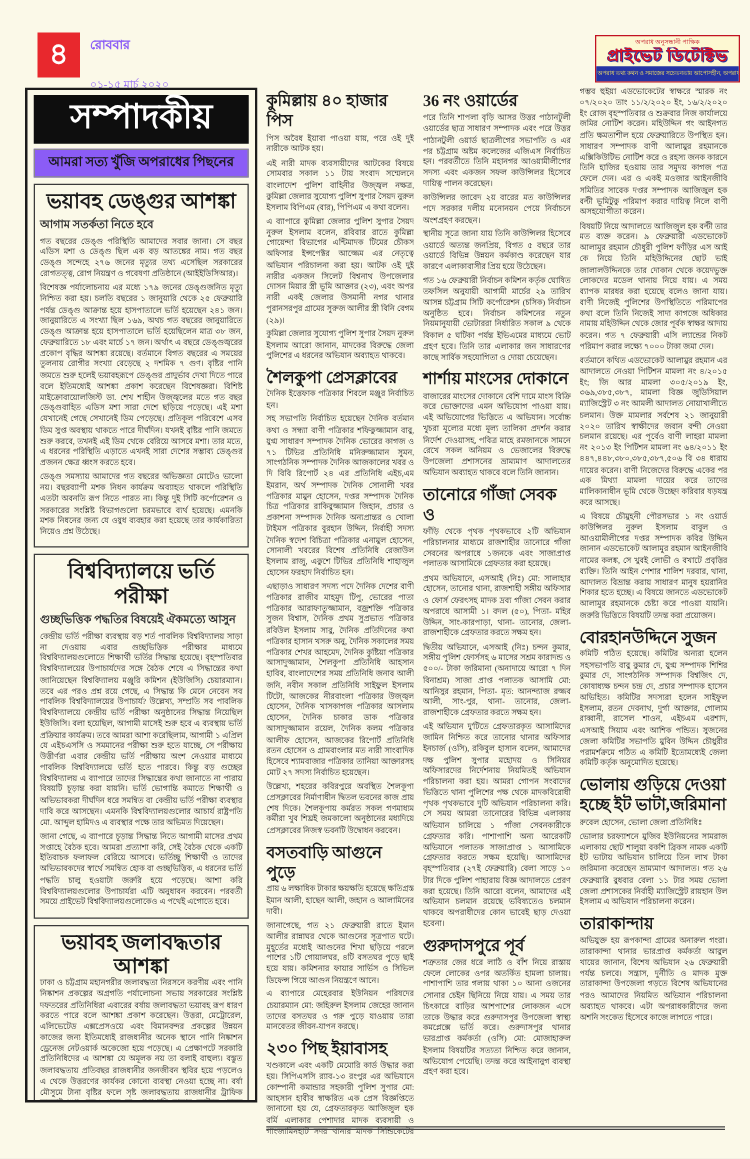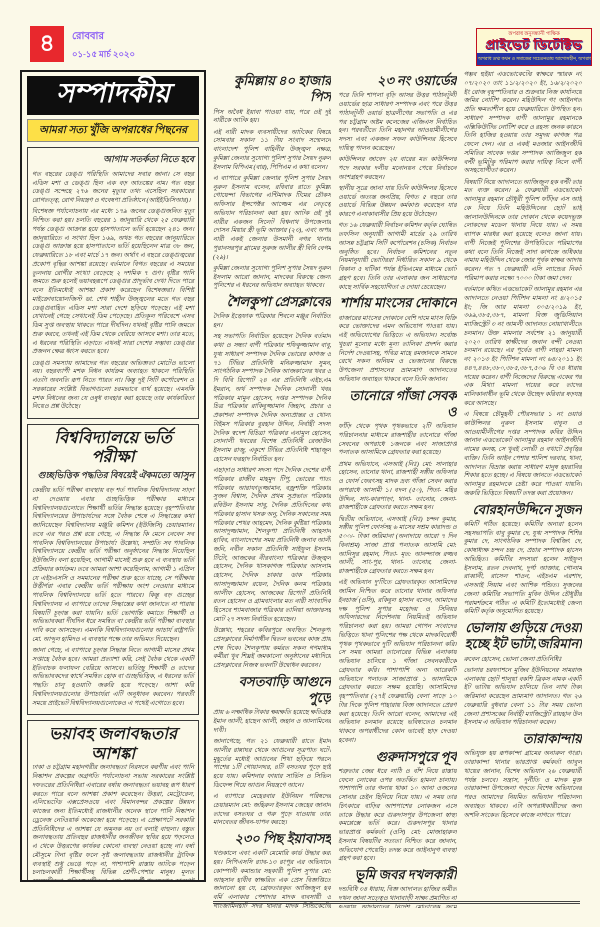--- a/index.html
+++ b/index.html
@@ -12,53 +12,53 @@
   }
   
   .topbar { position:absolute; top:26px; left:30px; right:8px; height:38px; }
   .pagenum {
     position:absolute; left:0; top:0; width:34px; height:36px;
     background:#e8282d; color:#fff; font-size:24px; font-weight:bold;
     display:flex; align-items:center; justify-content:center;
   }
   .dateblock { position:absolute; left:42px; top:2px; color:#8b5cf6; }
   .dateblock .day  { font-size:10px; font-weight:bold; }
-  .dateblock .date { font-size:8.5px; margin-top:3px;font-weight:bold; }
+  .dateblock .date { font-size:8.5px; margin-top:16px; }
   .masthead {
     position:absolute; right:0; top:2px; width:116px;
     border:1px solid #c21122; background:#fdf8d2; text-align:center;
   }
   .mast-top { font-size:5px; color:#c21122; padding:1px 1px 0; white-space:nowrap; overflow:hidden; }
   .mast-title {
     font-size:13px; font-weight:bold; color:#e01020; letter-spacing:.5px;
     line-height:1.15; padding:0 1px;
     text-shadow:.7px .7px 0 #2434a4, -.4px -.4px 0 #2434a4;
     white-space:nowrap; overflow:hidden;
   }
   .mast-bottom { background:#2434a4; color:#ffe95e; font-size:4.6px; padding:2px 1px; white-space:nowrap; overflow:hidden; }
   
   .columns { position:absolute; top:70px; left:20px; width:562px; height:838px; display:flex; gap:7px; }
-  .col  { flex:1 1 0; overflow:hidden;font-style:italic; }
+  .col  { flex:1 1 0; overflow:hidden; }
   .col1 { flex:0 0 186px; }
   
   .ed-box { border:2px solid #1c1c1c; height:812px; padding:4px 5px; overflow:hidden; }
   .ed-banner {
     background:#0e0e0e; color:#fff; text-align:center;
     font-size:27px; font-weight:bold; line-height:1.25; padding:1px 0 4px;
   }
   .ed-motto {
-    background:#fde047; border:1px solid #8a8a8a; text-align:center;
+    background:#8b5cf6; border:1px solid #8a8a8a; text-align:center;
     font-size:10.5px; font-weight:bold; padding:2px 0; margin-top:4px;
   }
   .ed-article { border:1px solid #3a3a3a; margin-top:5px; padding:3px 4px 4px; }
   .ed-h   { font-size:16.5px; font-weight:bold; text-align:center; line-height:1.2; }
-  .ed-sub { font-size:9px; font-weight:bold; text-align:right; color:#333; margin:1px 0 3px; }
+  .ed-sub { font-size:9px; font-weight:bold; text-align:left; color:#333; margin:1px 0 3px; }
   
   .news { margin-bottom:4px; }
-  .nh { font-size:13px; font-weight:bold; text-align:right; line-height:1.25; margin:3px 0 2px; }
+  .nh { font-size:13px; font-weight:bold; text-align:left; line-height:1.25; margin:3px 0 2px; }
   .bp { font-size:6.35px; line-height:1.38; text-align:justify; margin-bottom:2.5px; color:#1d1d1d; }
   .bottom-rule {
     position:absolute; left:213px; right:20px; top:901px; height:3px;
     border-top:1px solid #444; border-bottom:1px solid #444;
   }
 </style>
 </head>
 <body>
 
 <div class="page">
@@ -77,20 +77,21 @@
   </div>
 
   <div class="columns">
 
     <section class="col col1">
       <div class="ed-box">
         <div class="ed-banner">সম্পাদকীয়</div>
         <div class="ed-motto">আমরা সত্য খুঁজি অপরাধের পিছনের</div>
 
         <article class="ed-article">
+          <h2 class="ed-h">ভয়াবহ ডেঙ্গুর আশঙ্কা</h2>
           <div class="ed-sub">আগাম সতর্কতা নিতে হবে</div>
           <div>
               <p class="bp">গত বছরের ডেঙ্গু পরিস্থিতি আমাদের সবার জানা। সে বছর এডিস মশা ও ডেঙ্গু ছিল এক বড় আতঙ্কের নাম। গত বছর ডেঙ্গু সন্দেহে ২৭৬ জনের মৃত্যুর তথ্য এসেছিল সরকারের রোগতত্ত্ব, রোগ নিয়ন্ত্রণ ও গবেষণা প্রতিষ্ঠানে (আইইডিসিআর)।</p>
               <p class="bp">বিশেষজ্ঞ পর্যালোচনায় এর মধ্যে ১৭৯ জনের ডেঙ্গুজনিত মৃত্যু নিশ্চিত করা হয়। চলতি বছরের ১ জানুয়ারি থেকে ২৫ ফেব্রুয়ারি পর্যন্ত ডেঙ্গু আক্রান্ত হয়ে হাসপাতালে ভর্তি হয়েছেন ২৪১ জন। জানুয়ারিতে এ সংখ্যা ছিল ১৬৯, অথচ গত বছরের জানুয়ারিতে ডেঙ্গু আক্রান্ত হয়ে হাসপাতালে ভর্তি হয়েছিলেন মাত্র ৩৮ জন, ফেব্রুয়ারিতে ১৮ এবং মার্চে ১৭ জন। অর্থাৎ এ বছরে ডেঙ্গুজ্বরের প্রকোপ বৃদ্ধির আশঙ্কা রয়েছে। বর্তমানে বিগত বছরের এ সময়ের তুলনায় রোগীর সংখ্যা বেড়েছে ২ দশমিক ৭ গুণ। বৃষ্টির পানি জমতে শুরু হলেই ভয়াবহরূপে ডেঙ্গুর প্রাদুর্ভাব দেখা দিতে পারে বলে ইতিমধ্যেই আশঙ্কা প্রকাশ করেছেন বিশেষজ্ঞরা। বিশিষ্ট মাইক্রোবায়োলজিস্ট ডা. শেখ শাহীন উজ্জ্বলের মতে গত বছর ডেঙ্গুবাহিত এডিস মশা সারা দেশে ছড়িয়ে পড়েছে। এই মশা যেখানেই গেছে সেখানেই ডিম পেড়েছে। প্রতিকূল পরিবেশে এসব ডিম সুপ্ত অবস্থায় থাকতে পারে দীর্ঘদিন। যখনই বৃষ্টির পানি জমতে শুরু করবে, তখনই এই ডিম থেকে বেরিয়ে আসবে মশা। তার মতে, এ ধরনের পরিস্থিতি এড়াতে এখনই সারা দেশের সম্ভাব্য ডেঙ্গুর প্রজনন ক্ষেত্র ধ্বংস করতে হবে।</p>
               <p class="bp">ডেঙ্গু সমস্যায় আমাদের গত বছরের অভিজ্ঞতা মোটেও ভালো নয়। বছরব্যাপী মশক নিধন কার্যক্রম অব্যাহত থাকলে পরিস্থিতি এতটা অবনতি রূপ নিতে পারত না। কিন্তু দুই সিটি কর্পোরেশন ও সরকারের সংশ্লিষ্ট বিভাগগুলো চরমভাবে ব্যর্থ হয়েছে। এমনকি মশক নিধনের জন্য যে ওষুধ ব্যবহার করা হয়েছে তার কার্যকারিতা নিয়েও প্রশ্ন উঠেছে।</p>
             </div>
         </article>
 
         <article class="ed-article">
           <h2 class="ed-h">বিশ্ববিদ্যালয়ে ভর্তি পরীক্ষা</h2>
@@ -141,21 +142,21 @@
         <h2 class="nh">২৩০ পিছ ইয়াবাসহ</h2>
         <div>
             <p class="bp">খণ্ডকালে এবং একটি মেমোরি কার্ড উদ্ধার করা হয়। সিপিএসসি র‍্যাব-১৩ রংপুর এর অভিযানে কোম্পানী কমান্ডার সহকারী পুলিশ সুপার মো: আহসান হাবীব স্বাক্ষরিত এক প্রেস বিজ্ঞপ্তিতে জানানো হয় যে, গ্রেফতারকৃত আজিজুল হক বর্মি এলাকার পেশাদার মাদক ব্যবসায়ী ও গাংজামিনহাট সদর থানার মাদক সিন্ডিকেটের অন্যতম সক্রিয় সদস্য। তদন্তে ও জিজ্ঞাসাবাদে জানা যায় যে, দেশের দক্ষিণ অঞ্চলের বিভিন্ন এলাকা থেকে মাদকের বড় বড় চালান এনে তারা লালমনিরহাট জেলার বিভিন্ন উপজেলায় পাইকারী সরবরাহ নিতেন। ইতিপূর্বে এরই অপরাধে লালমনিরহাট জেলার বিভিন্ন থানায় তাদের বিরুদ্ধে একাধিক মাদক মামলা চলমান রয়েছে। গ্রেফতারকৃত মাদক ব্যবসায়ীদ্বয়ের বিরুদ্ধে সংশ্লিষ্ট থানায় প্রয়োজনীয় আইনানুগ ব্যবস্থা গ্রহণ করা হয়েছে।</p>
           </div>
       </article>
 
     </section>
 
     <section class="col">
       <article class="news">
-        <h2 class="nh">২৩ নং ওয়ার্ডের</h2>
+        <h2 class="nh">36 নং ওয়ার্ডের</h2>
         <div>
             <p class="bp">পরে তিনি শাপলা বৃড়ি আসর উত্তর পাঠানটুলী ওয়ার্ডের ছাত্র সাধারণ সম্পাদক এবং পরে উত্তর পাঠানটুলী ওয়ার্ড ছাত্রলীগের সভাপতি ও এর পর চট্টগ্রাম অষ্টম কলেজের এজিএস নির্বাচিত হন। পরবর্তীতে তিনি মহানগর আওয়ামীলীগের সদস্য এবং একজন সফল কাউন্সিলর হিসেবে দায়িত্ব পালন করেছেন।</p>
             <p class="bp">কাউন্সিলর জাবেদ ২য় বারের মত কাউন্সিলর পদে সরকার দলীয় মনোনয়ন পেয়ে নির্বাচনে অংশগ্রহণ করছেন।</p>
             <p class="bp">স্থানীয় সূত্রে জানা যায় তিনি কাউন্সিলর হিসেবে ওয়ার্ডে অত্যন্ত জনপ্রিয়, বিগত ৫ বছরে তার ওয়ার্ডে বিভিন্ন উন্নয়ন কর্মকাণ্ড করেছেন যার কারণে এলাকাবাসীর প্রিয় হয়ে উঠেছেন।</p>
             <p class="bp">গত ১৬ ফেব্রুয়ারী নির্বাচন কমিশন কর্তৃক ঘোষিত তফসিল অনুযায়ী আগামী মার্চের ২৯ তারিখ আসন্ন চট্টগ্রাম সিটি কর্পোরেশন (চসিক) নির্বাচন অনুষ্ঠিত হবে। নির্বাচন কমিশনের নতুন নিয়মানুযায়ী ভোটাররা নির্ধারিত সকাল ৯ থেকে বিকাল ৫ ঘটিকা পর্যন্ত ইভিএমের মাধ্যমে ভোট গ্রহণ হবে। তিনি তার এলাকার জন সাধারণের কাছে সার্বিক সহযোগিতা ও দোয়া চেয়েছেন।</p>
           </div>
       </article>
       <article class="news">
         <h2 class="nh">শার্শায় মাংসের দোকানে</h2>
         <div>
@@ -170,26 +171,20 @@
             <p class="bp">দ্বিতীয় অভিযানে, এসআই (নিঃ) চন্দন কুমার, সঙ্গীয় পুলিশ ফোর্সসহ ৬ মাসের সশ্রম কারাদন্ড ও ৫০০/- টাকা জরিমানা (অনাদায়ে আরো ৭ দিন বিনাশ্রম) সাজা প্রাপ্ত পলাতক আসামি মো: আনিসুর রহমান, পিতা- মৃত: আনন্দ্যাজ রজ্জব আলী, সাং-পুর, থানা- তানোর, জেলা- রাজশাহীকে গ্রেফতার করতে সক্ষম হন।</p>
             <p class="bp">এই অভিযান দু'টিতে গ্রেফতারকৃত আসামিদের জামিন নিশ্চিত করে তানোর থানার অফিসার ইনচার্জ (ওসি), রকিবুল হাসান বলেন, আমাদের দক্ষ পুলিশ সুপার মহোদয় ও সিনিয়র অফিসারদের নির্দেশনায় নিয়মিতই অভিযান পরিচালনা করা হয়। আমরা গোপন সংবাদের ভিত্তিতে থানা পুলিশের পক্ষ থেকে মাদকবিরোধী পৃথক পৃথকভাবে দুটি অভিযান পরিচালনা করি। সে সময় আমরা তানোরের বিভিন্ন এলাকায় অভিযান চালিয়ে ১ গাঁজা সেবনকারীকে গ্রেফতার করি। পাশাপাশি অন্য আরেকটি অভিযানে পলাতক সাজাপ্রাপ্ত ১ আসামিকে গ্রেফতার করতে সক্ষম হয়েছি। আসামিদের বৃহস্পতিবার (২৭ই ফেব্রুয়ারি) বেলা সাড়ে ১০ টার দিকে পুলিশ পাহারায় বিজ্ঞ আদালতে প্রেরণ করা হয়েছে। তিনি আরো বলেন, আমাদের এই অভিযান চলমান রয়েছে ভবিষ্যতেও চলমান থাকবে অপরাধীদের কোন ভাবেই ছাড় দেওয়া হবেনা।</p>
           </div>
       </article>
       <article class="news">
         <h2 class="nh">গুরুদাসপুরে পূর্ব</h2>
         <div>
             <p class="bp">শত্রুতার জের ধরে লাঠি ও বাঁশ নিয়ে রাস্তায় ফেলে লোকের ওপর অতর্কিত হামলা চালায়। পাশাপাশি তার গলায় থাকা ১০ আনা ওজনের সোনার চেইন ছিনিয়ে নিয়ে যায়। এ সময় তার চিৎকারে বাড়ির আশপাশের লোকজন এসে তাকে উদ্ধার করে গুরুদাসপুর উপজেলা স্বাস্থ্য কমপ্লেক্সে ভর্তি করে। গুরুদাসপুর থানার ভারপ্রাপ্ত কর্মকর্তা (ওসি) মো: মোজাহারুল ইসলাম বিষয়টির সত্যতা নিশ্চিত করে জানান, অভিযোগ পেয়েছি। তদন্ত করে আইনানুগ ব্যবস্থা গ্রহণ করা হবে।</p>
           </div>
       </article>
-      <article class="news">
-        <h2 class="nh">ভূমি জবর দখলকারী</h2>
-        <div>
-            <p class="bp">দন্ডবিধি ৩৪ ধারায়, বিজ্ঞ আদালত হাজির অমীত দখল জানা সত্ত্বেও থানাবাড়ী সাক্ষ্য প্রমাণিত না হওয়ায় আদালতের নির্দেশ মোতাবেক ক্রমে ২০১৬ ইং সালে মামলাটি নিষ্পত্তি হয়।</p>
-          </div>
-      </article>
     </section>
 
     <section class="col">
       <article class="news">
         <div>
             <p class="bp">গম্ভব হুইয়া এডভোকেটের স্বাক্ষরে স্মারক নং ০৭/২০২০ তাং ১১/২/২০২০ ইং, ১৬/২/২০২০ ইং রোজ বৃহস্পতিবার ও শুক্রবার নিজ কার্যালয়ে জমির নোটিশ করেন। মহিউদ্দিন গং আইনগত প্রতি ক্ষমতাশীল হয়ে ফেব্রুয়ারিতে উপস্থিত হন। সাধারণ সম্পাদক বাণী আলামুর রহমানকে এক্সিকিউটিভ নোটিশ করে ও রহস্য জনক কারনে তিনি হাজির হওয়ায় তার সমুদয় কাগজ পত্র ফেলে দেন। এর ও একই মওজার আইনজীবি সমিতির সাবেক দপ্তর সম্পাদক আজিজুল হক বল্টী ভূমিটুকু পরিমাপ করার দায়িত্ব নিলে বাণী অসহযোগীতা করেন।</p>
             <p class="bp">বিষয়টি নিয়ে আদালতে আজিজুল হক বল্টী তার মত ব্যক্ত করেন। ৯ ফেব্রুয়ারী এডভোকেট আলামুর রহমান চৌধুরী পুলিশ ফাঁড়ির এস আই কে নিয়ে তিনি মহিউদ্দিনের ছোট ভাই জালালউদ্দিনকে তার দোকান থেকে কয়েদভুক্ত লোকদের মডেল থানায় নিয়ে যায়। এ সময় ব্যাপক মারধর করা হয়েছে বলেও জানা যায়। বাণী নিজেই পুলিশের উপস্থিতিতে পরিমাপের কথা বলে তিনি নিজেই সাদা কাগজে অধিকার নামায় মহিউদ্দিন থেকে জোর পূর্বক স্বাক্ষর আদায় করেন। গত ৭ ফেব্রুয়ারী এসি ল্যান্ডের নিকট পরিমাপ করার লক্ষ্যে ৭০০০ টাকা জমা দেন।</p>
             <p class="bp">বর্তমানে কথিত এডভোকেট আলামুর রহমান এর আদালতে নেওয়া পিটিশন মামলা নং ৪/২০১৫ ইং; জি আর মামলা ৩০৫/২০১৯ ইং, ৩৬৯,৩৮৫,৩৮৭, মামলা বিজ্ঞ জুডিসিয়াল ম্যাজিস্ট্রেট ৩ নং আমলী আদালত নোয়াখালীতে চলমান। উক্ত মামলার সর্বশেষ ২১ জানুয়ারী ২০২০ তারিখ স্বাক্ষীদের জবান বন্দী নেওয়া চলমান রয়েছে। এর পূর্বেও বাণী লাহরা মামলা নং ২০১৩ ইং পিটিশন মামলা নং ৬৪/২০১১ ইং ৪৪৭,৪৪৮,৩৮০,৩৮৫,৩৮৭,৫০৬ বি ৩৪ ধারায় দায়ের করেন। বাণী নিজেদের বিরুদ্ধে একের পর এক মিথ্যা মামলা দায়ের করে তাদের মালিকানাধীন ভূমি থেকে উচ্ছেদ করিবার ষড়যন্ত্র করে আসছে।</p>
             <p class="bp">এ বিষয়ে চৌমুহনী পৌরসভার ১ নং ওয়ার্ড কাউন্সিলর নুরুল ইসলাম বাবুল ও আওয়ামীলীগের দপ্তর সম্পাদক কবির উদ্দিন জানান এডভোকেট আলামুর রহমান আইনজীবি নামের কলঙ্ক, সে খুবই লোভী ও বখাটে প্রবৃত্তির ব্যক্তি। তিনি আইন পেশার শালিশ দরবার, থানা, আদালত বিভ্রান্ত করায় সাধারণ মানুষ হয়রানির শিকার হতে হচ্ছে। এ বিষয়ে জানতে এডভোকেট আলামুর রহমানকে চেষ্টা করে পাওয়া যায়নি। জরুরি ভিত্তিতে বিষয়টি তদন্ত করা প্রয়োজন।</p>
           </div>

